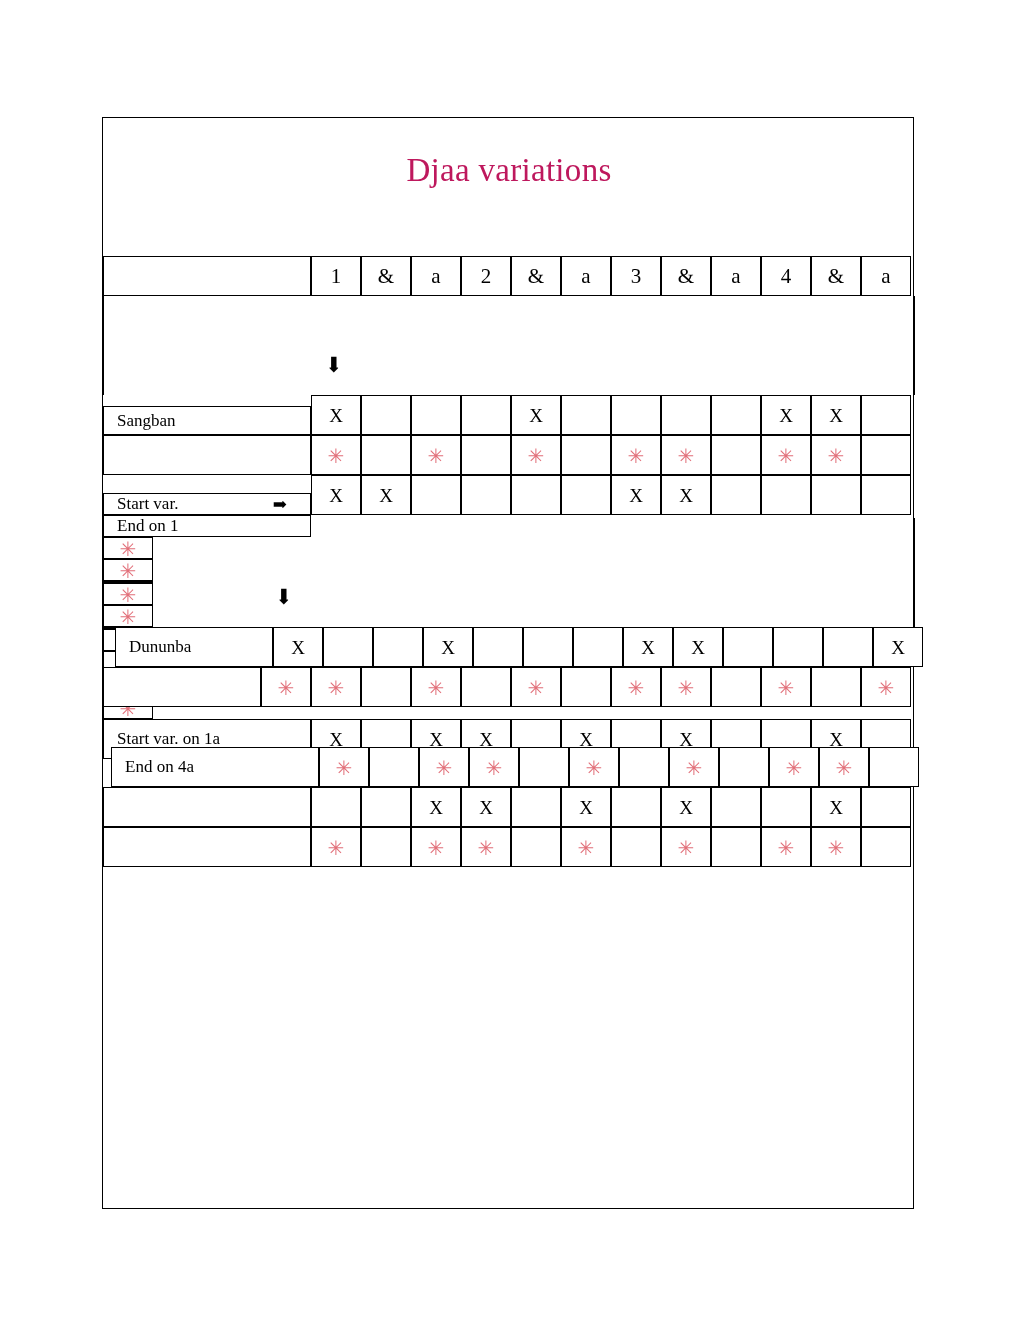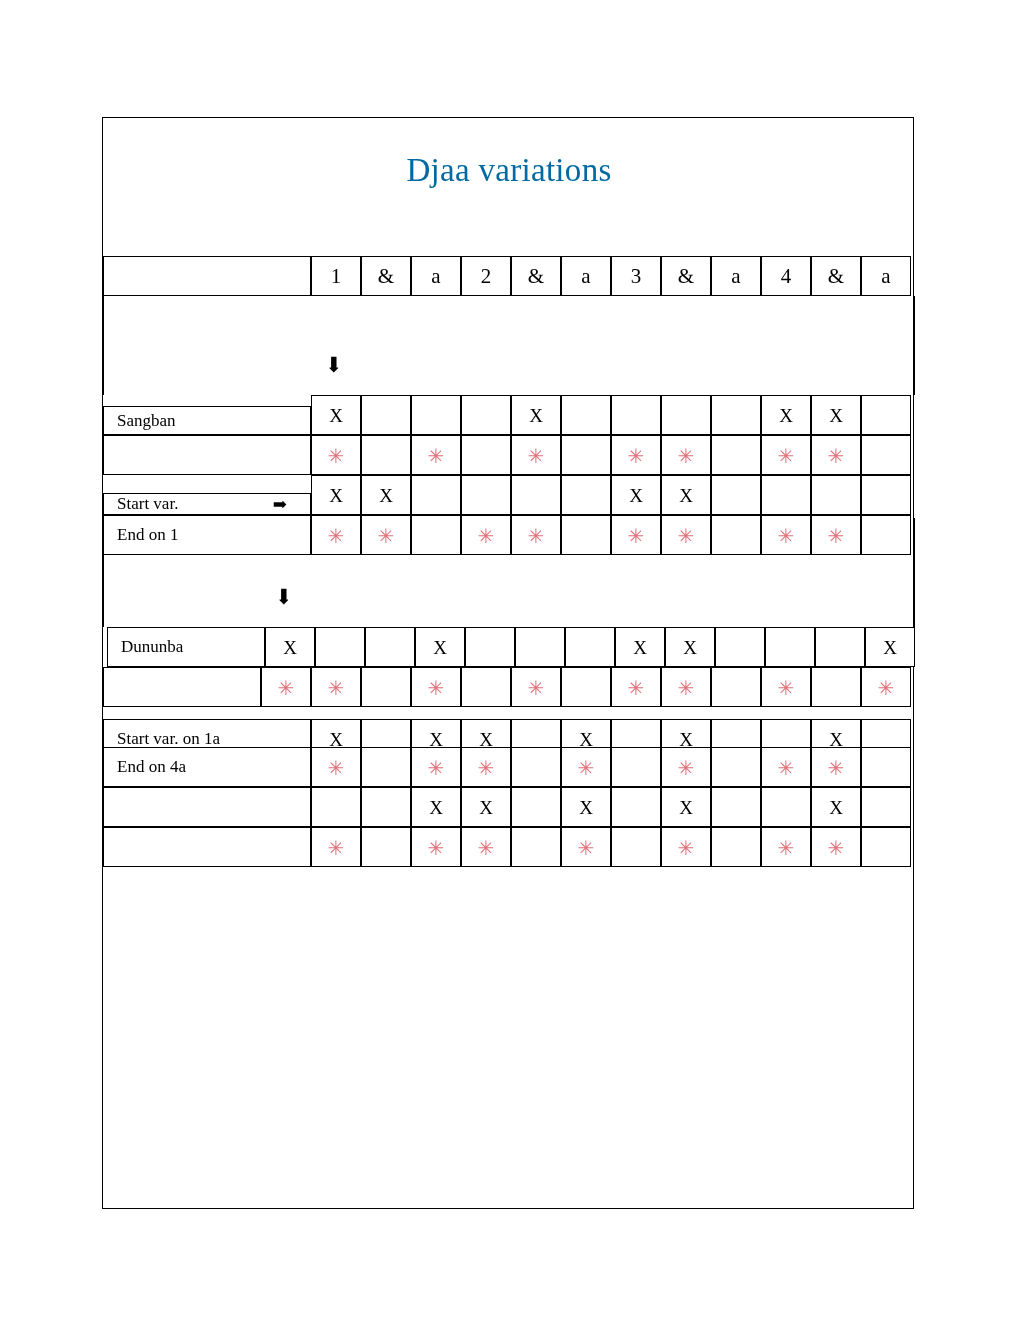--- a/index.html
+++ b/index.html
@@ -31,21 +31,21 @@
   
   #doc-title {
     position: absolute;
     left: 0;
     top: 32px;
     width: 812px;
     text-align: center;
     font-size: 33px;
     line-height: 40px;
     letter-spacing: 0.3px;
-    color: #0369a1;
+    color: #be185d;
   }
 
   
   .sheet {
     position: absolute;
     left: 0;
     box-sizing: border-box;
   }
 
   .grid-row {
@@ -233,21 +233,21 @@
           <span class="mark-x">X</span>
         </div>
         <div class="beat-cell">
           <span class="mark-x">X</span>
         </div>
         <div class="beat-cell"></div>
         <div class="beat-cell"></div>
         <div class="beat-cell"></div>
         <div class="beat-cell"></div>
       </div>
-      <div class="grid-row" style="left: 0px; top: 397px;">
+      <div class="grid-row" style="left: 0px; top: 397px; flex-direction: column;">
         <div class="label-cell" style="width: 208px;">
           <span class="label-text">End on 1</span>
         </div>
         <div class="beat-cell">
           <span class="mark-star">✳</span>
         </div>
         <div class="beat-cell">
           <span class="mark-star">✳</span>
         </div>
         <div class="beat-cell"></div>
@@ -272,21 +272,21 @@
           <span class="mark-star">✳</span>
         </div>
         <div class="beat-cell"></div>
       </div>
     </div>
 
   <div class="spacer-block" style="left:0px; top:400px; width:812px; height:109px;"></div>
 
   <div class="sheet" id="block-1">
       <div class="down-arrow" style="left: 172px; top: 469px;">⬇</div>
-      <div class="grid-row" style="left: 4px; top: 509px;">
+      <div class="grid-row" style="left: 12px; top: 509px;">
         <div class="label-cell" style="width: 158px;">
           <span class="label-text">Dununba</span>
         </div>
         <div class="beat-cell">
           <span class="mark-x">X</span>
         </div>
         <div class="beat-cell"></div>
         <div class="beat-cell"></div>
         <div class="beat-cell">
           <span class="mark-x">X</span>
@@ -365,21 +365,21 @@
         <div class="beat-cell">
           <span class="mark-x">X</span>
         </div>
         <div class="beat-cell"></div>
         <div class="beat-cell"></div>
         <div class="beat-cell">
           <span class="mark-x">X</span>
         </div>
         <div class="beat-cell"></div>
       </div>
-      <div class="grid-row" style="left: 0px; top: 629px;">
+      <div class="grid-row" style="left: 8px; top: 629px;">
         <div class="label-cell" style="width: 208px;">
           <span class="label-text">End on 4a</span>
         </div>
         <div class="beat-cell">
           <span class="mark-star">✳</span>
         </div>
         <div class="beat-cell"></div>
         <div class="beat-cell">
           <span class="mark-star">✳</span>
         </div>

